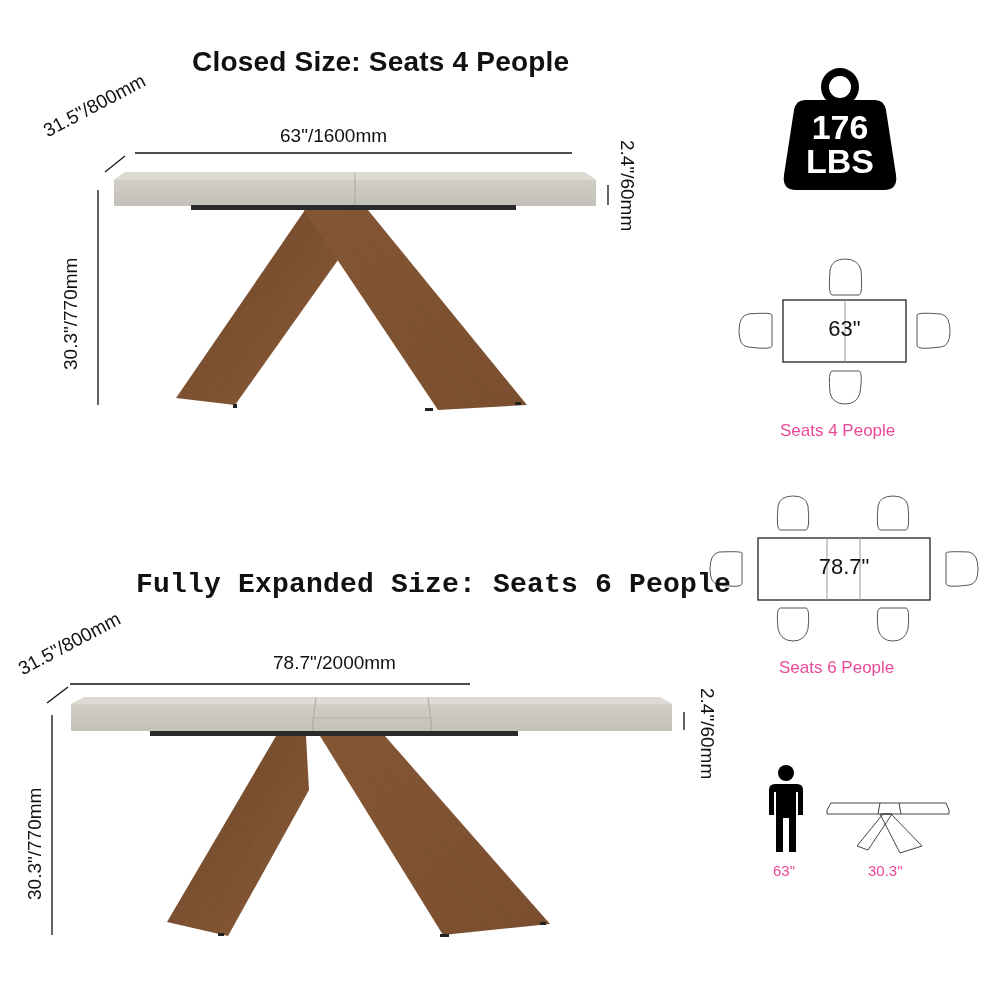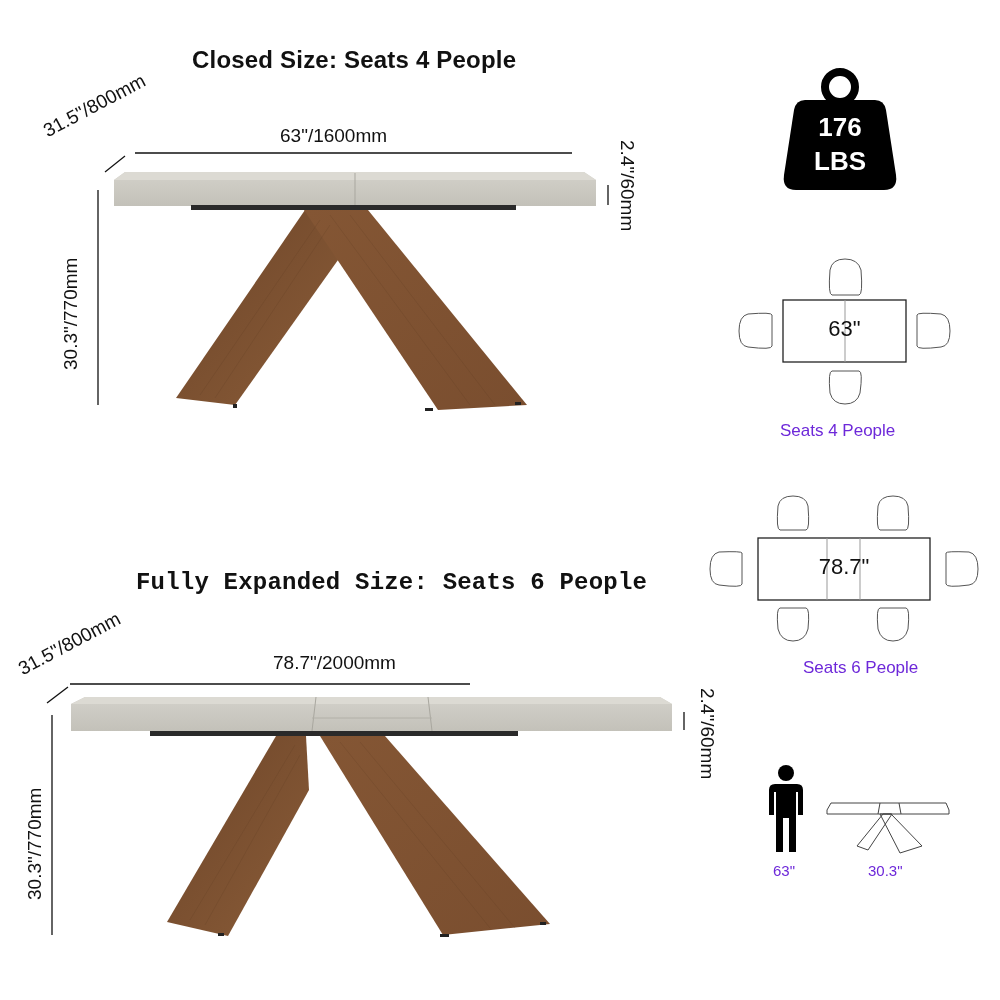--- a/index.html
+++ b/index.html
@@ -1,20 +1,20 @@
 <!DOCTYPE html>
 <html><head>
 <meta charset="utf-8">
 <style>
   html,body{margin:0;padding:0;background:#ffffff;}
   body{width:1000px;height:1000px;position:relative;overflow:hidden;font-family:"Liberation Sans","DejaVu Sans",sans-serif;color:#111;}
   .abs{position:absolute;}
-  .title{font-weight:bold;font-size:24px;white-space:nowrap;letter-spacing:0.2px;}
+  .title{font-weight:bold;font-size:28px;white-space:nowrap;letter-spacing:0.2px;}
   .dim{font-size:19px;white-space:nowrap;color:#111;}
-  .small{font-size:17px;white-space:nowrap;color:#6d28d9;}
+  .small{font-size:17px;white-space:nowrap;color:#ec4899;}
   svg{position:absolute;left:0;top:0;}
 </style>
 </head>
 <body>
 
 <div class="abs title" style="left:192px;top:46px;">Closed Size: Seats 4 People</div>
 
 <svg width="1000" height="1000">
   <defs>
     <linearGradient id="woodA" x1="0" y1="0" x2="1" y2="1">
@@ -130,24 +130,24 @@
 <div class="abs dim" style="left:50px;top:120px;transform:rotate(-28deg);transform-origin:left bottom;">31.5"/800mm</div>
 <div class="abs dim" style="left:60px;top:370px;transform:rotate(-90deg);transform-origin:left top;">30.3"/770mm</div>
 <div class="abs dim" style="left:638px;top:140px;transform:rotate(90deg);transform-origin:left top;">2.4"/60mm</div>
 
 <div class="abs title" style="left:136px;top:569px;font-family:Liberation Mono, monospace;">Fully Expanded Size: Seats 6 People</div>
 <div class="abs dim" style="left:273px;top:652px;">78.7"/2000mm</div>
 <div class="abs dim" style="left:0px;top:658px;transform:rotate(-28deg);transform-origin:left bottom;margin-left:25px;">31.5"/800mm</div>
 <div class="abs dim" style="left:24px;top:900px;transform:rotate(-90deg);transform-origin:left top;">30.3"/770mm</div>
 <div class="abs dim" style="left:718px;top:688px;transform:rotate(90deg);transform-origin:left top;">2.4"/60mm</div>
 
-<div class="abs" style="left:782px;top:110px;width:116px;text-align:center;color:#fff;font-weight:bold;font-size:26px;line-height:34px;">
+<div class="abs" style="left:782px;top:110px;width:116px;text-align:center;color:#fff;font-weight:bold;font-size:34px;line-height:34px;">
   <div>176</div>
   <div>LBS</div>
 </div>
 
 <div class="abs" style="left:783px;top:316px;width:123px;text-align:center;font-size:22px;">63"</div>
 <div class="abs small" style="left:780px;top:421px;">Seats 4 People</div>
 <div class="abs" style="left:758px;top:554px;width:172px;text-align:center;font-size:22px;">78.7"</div>
-<div class="abs small" style="left:779px;top:658px;margin-left:24px;">Seats 6 People</div>
+<div class="abs small" style="left:779px;top:658px;">Seats 6 People</div>
 
 <div class="abs small" style="left:773px;top:862px;font-size:15px;">63"</div>
 <div class="abs small" style="left:868px;top:862px;font-size:15px;">30.3"</div>
 
 </body></html>

